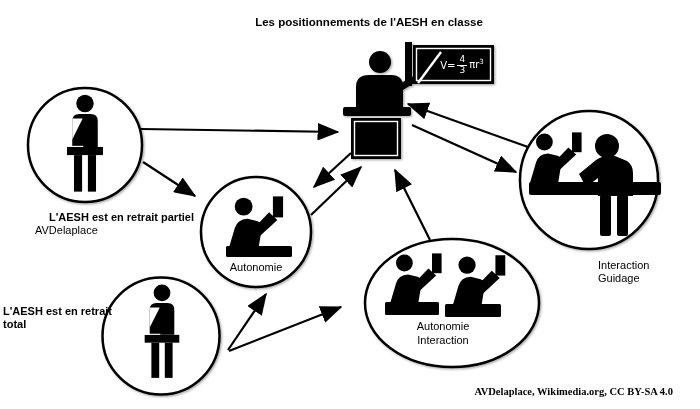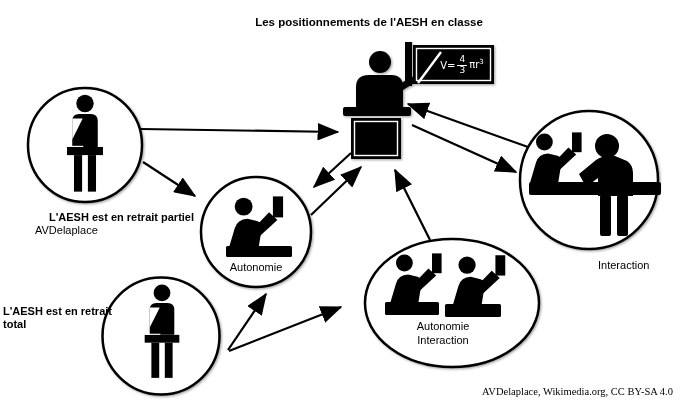--- a/index.html
+++ b/index.html
@@ -25,21 +25,21 @@
     left:431px;top:51px;width:62px;height:28px;color:#ffffff;
     display:flex;align-items:center;justify-content:center;gap:2px;
     font-size:10px;font-family:"DejaVu Sans",sans-serif;
   }
   .formula .frac{display:inline-flex;flex-direction:column;align-items:center;
     font-size:9px;line-height:9.5px;}
   .formula .num{border-bottom:1px solid #fff;padding:0 2px;}
   .formula sup{font-size:7px;line-height:7px;}
   .attribution{
     right:27px;top:386px;font-family:"Liberation Serif","DejaVu Serif",serif;
-    font-weight:normal;font-size:10.5px;white-space:nowrap;
+    font-weight:bold;font-size:10.5px;white-space:nowrap;
   }
 </style>
 </head>
 <body>
 
 <div class="canvas">
 
   <svg class="gfx" width="700" height="409" viewBox="0 0 700 409">
     <defs>
       <marker id="ah" markerWidth="10" markerHeight="8" refX="9.3" refY="4" orient="auto">
@@ -142,20 +142,21 @@
 
   <div class="txt block block-tl">
     <div class="head">L'AESH est en retrait partiel</div>
     <div>AVDelaplace</div>
   </div>
 
   <div class="txt block block-bl">L'AESH est en retrait total</div>
 
   <div class="txt block block-r">
     <div>Interaction</div>
+    <div>Guidage</div>
   </div>
 
   <div class="txt nodelabel lab-autonomie">Autonomie</div>
 
   <div class="txt nodelabel lab-interaction">
     <div>Autonomie</div>
     <div>Interaction</div>
   </div>
 
   <div class="txt attribution">AVDelaplace, Wikimedia.org, CC BY-SA 4.0</div>

